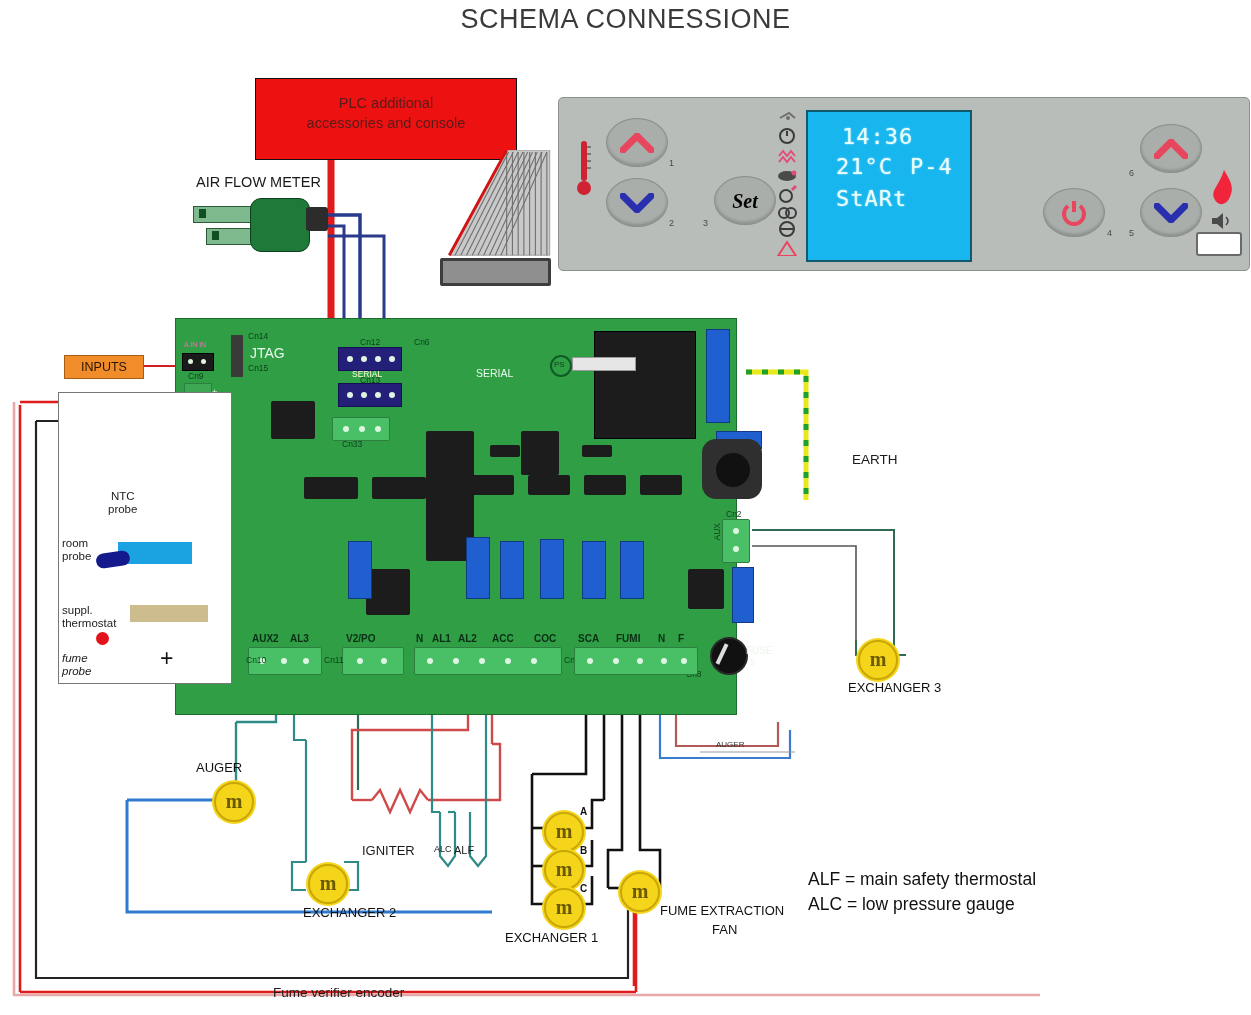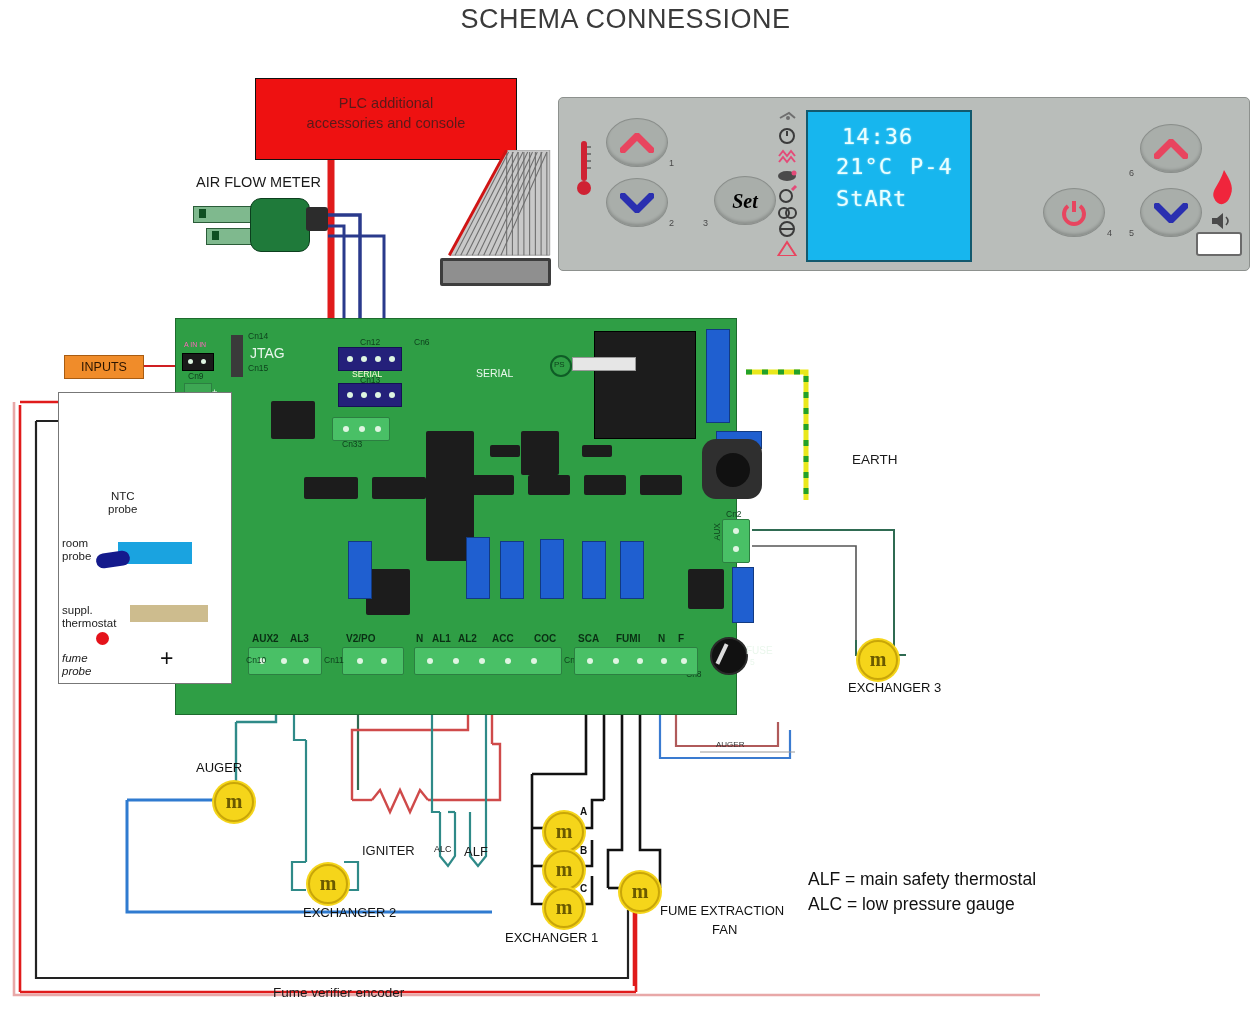--- a/index.html
+++ b/index.html
@@ -86,21 +86,21 @@
 
   
   #legend{left:808px;top:867px;font-size:17.5px;line-height:25px;color:#111;}
 
   
   #earth-lab{left:852px;top:452px;font-size:13.5px;}
   #disp-lab{left:475px;top:366px;font-size:10.5px;color:#eaf7ec;}
   #sys-lab{left:716px;top:740px;font-size:8px;color:#333;text-align:center;}
   #igniter-lab{left:362px;top:843px;font-size:13px;}
   #alc-lab{left:434px;top:844px;font-size:9px;}
-  #alf-lab{left:464px;top:844px;font-size:13px;}
+  #alf-lab{left:454px;top:844px;font-size:11px;}
   .exlet{position:absolute;font-size:10px;font-weight:bold;color:#111;}
 </style>
 </head>
 <body>
 
 <div class="lbl" id="title">SCHEMA CONNESSIONE</div>
 
 <svg class="abs" style="left:0;top:0;" width="1251" height="1015">
 
   <path d="M331 158 L331 410" stroke="#e01b1b" stroke-width="7" fill="none"></path>

